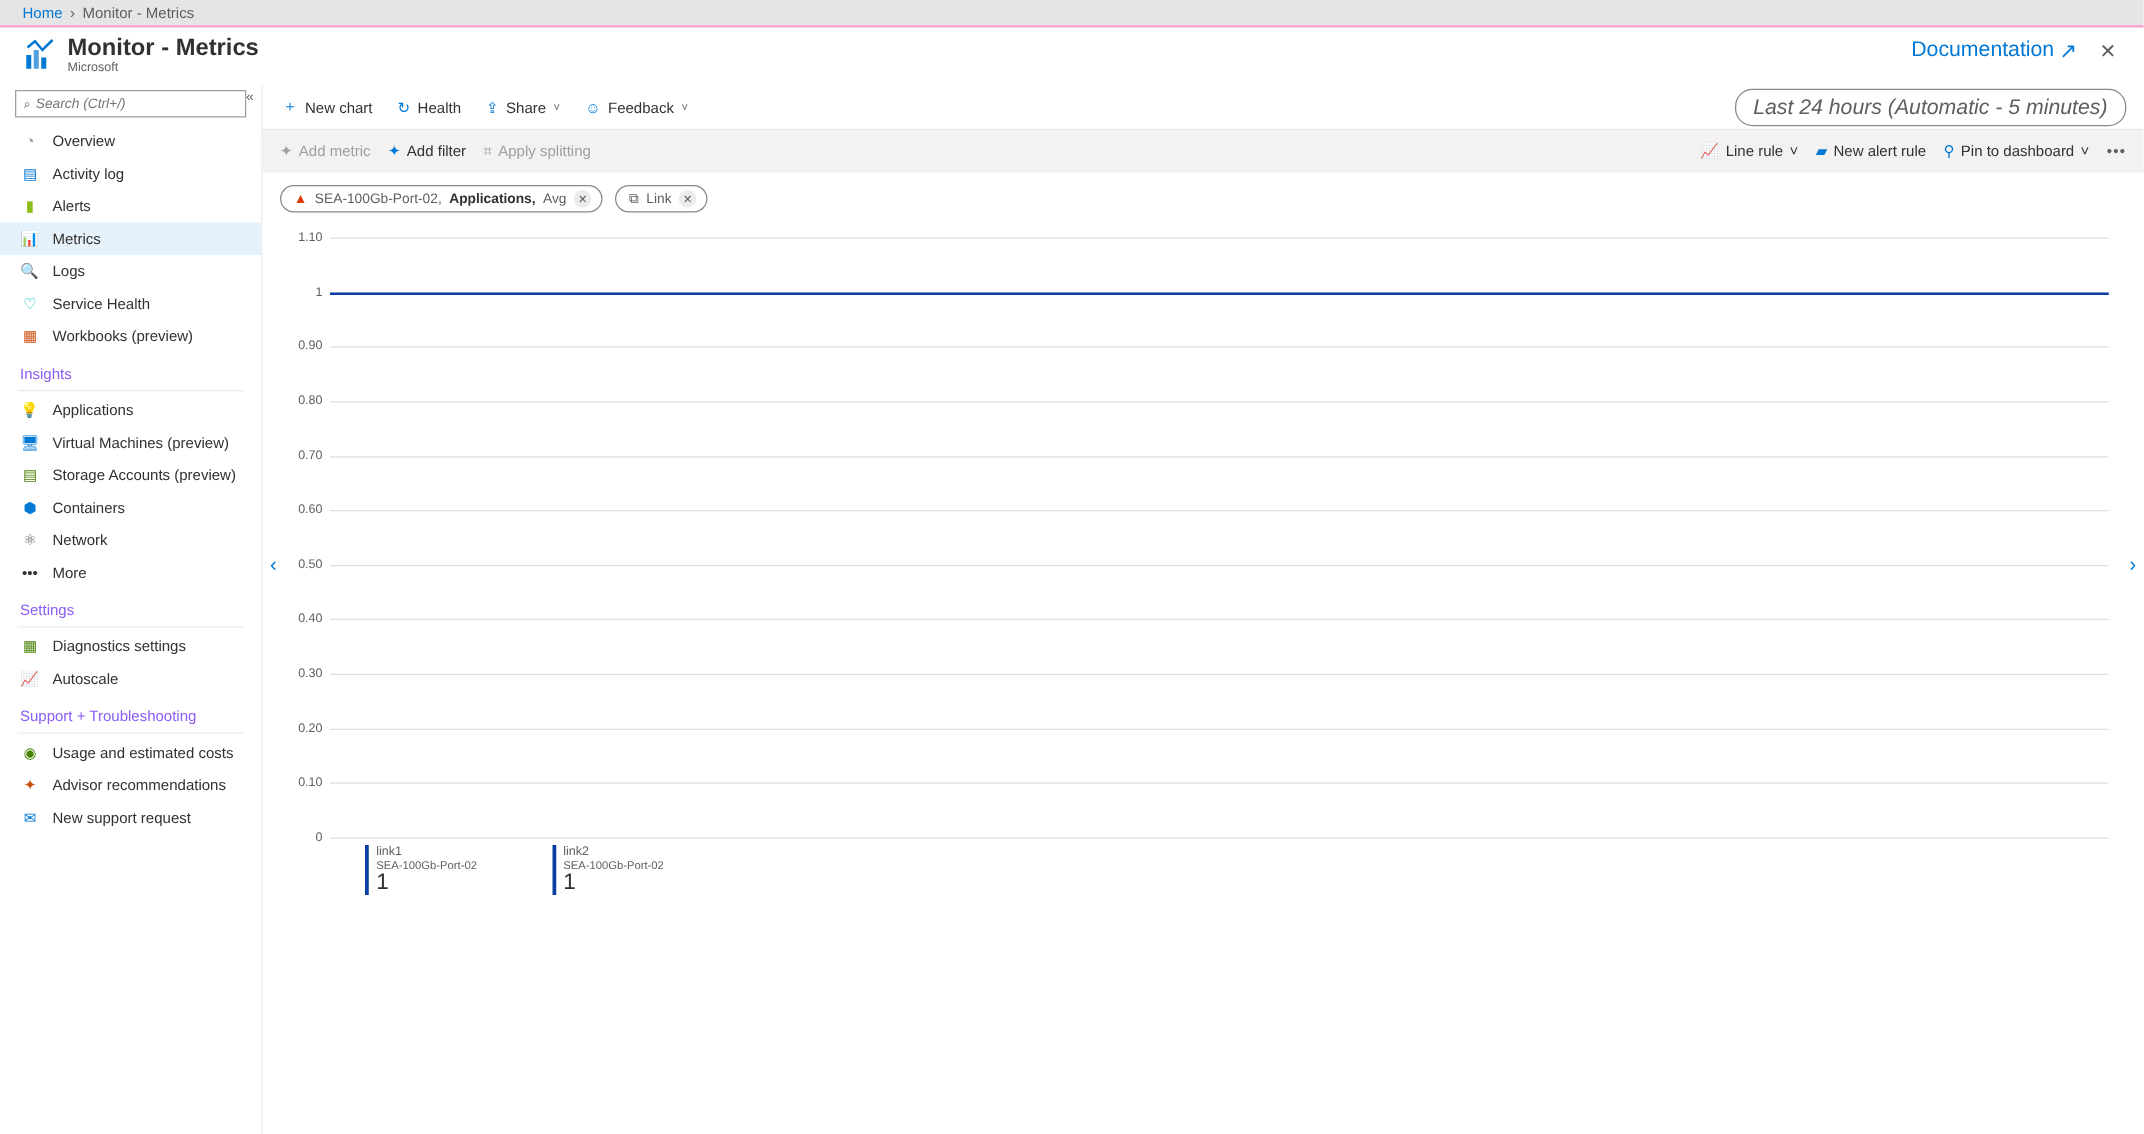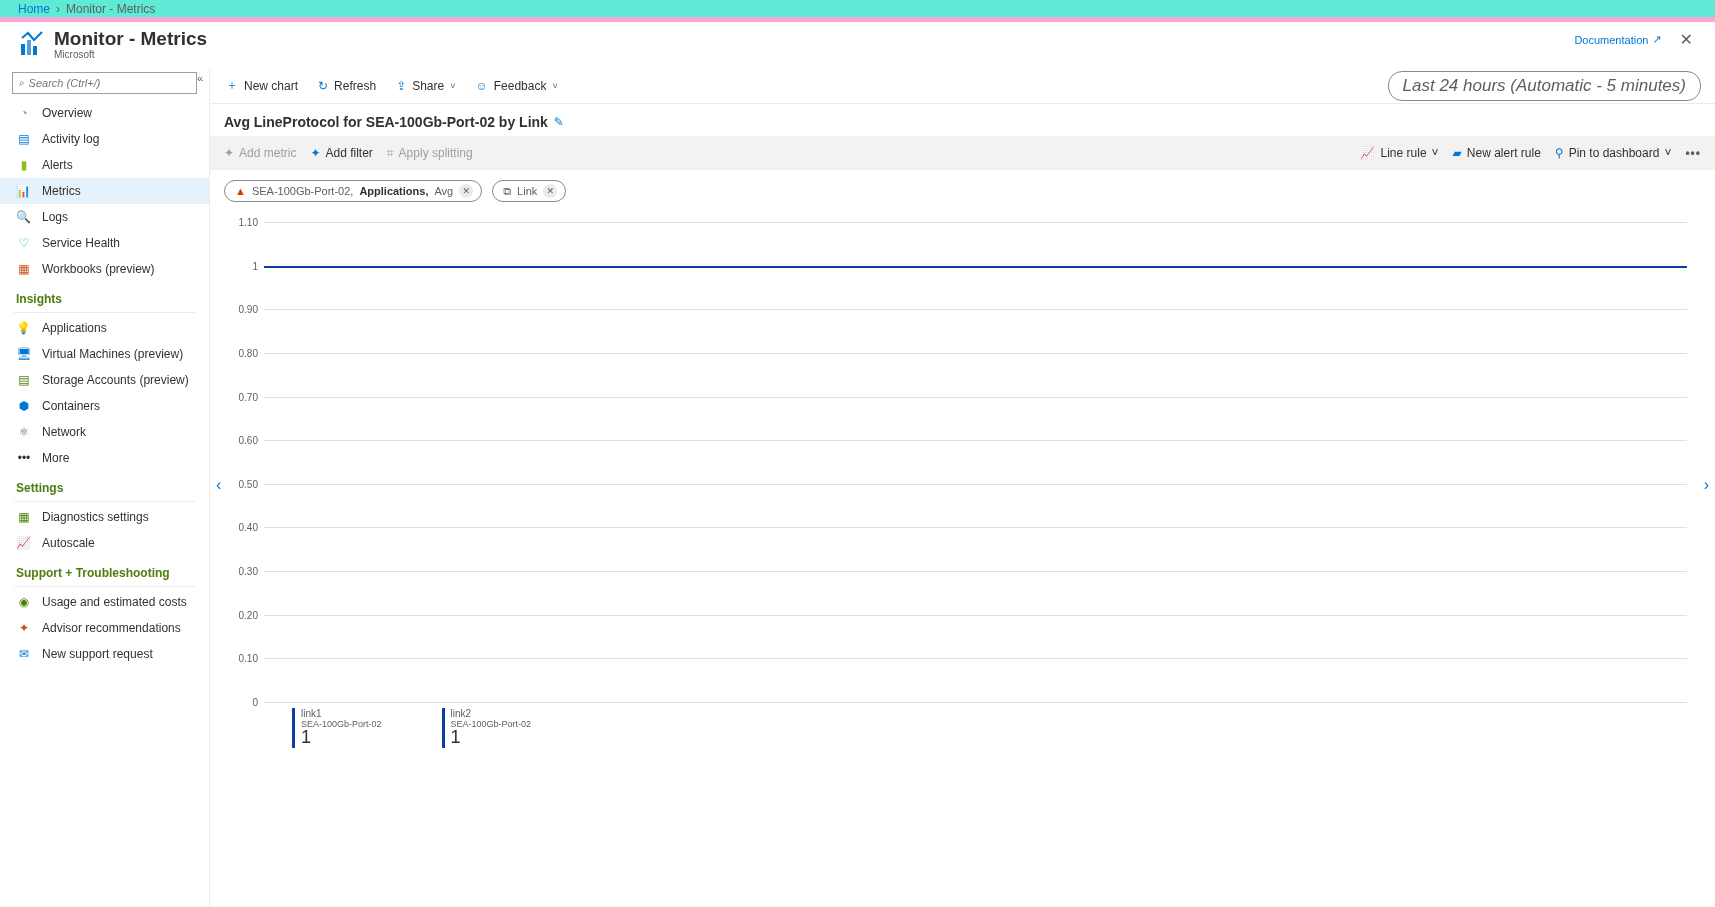--- a/index.html
+++ b/index.html
@@ -1,42 +1,42 @@
 <!DOCTYPE html>
 <html><head>
 <meta charset="utf-8">
 <style>
 * { margin: 0; padding: 0; box-sizing: border-box; }
 body { font-family: "Segoe UI", Arial, sans-serif; font-size: 12px; color: #323130; background: #fff; width: 1715px; height: 907px; overflow: hidden; }
 
 
-.breadcrumb { height: 22px; display: flex; align-items: center; padding: 0 18px; font-size: 12px; background: #5eead4; border-bottom: 5px solid #f9a8d4; }
+.breadcrumb { height: 22px; display: flex; align-items: center; padding: 0 18px; font-size: 12px; background: #e5e5e5; border-bottom: 2px solid #f9a8d4; }
 .breadcrumb a { color: #0078d4; text-decoration: none; }
 .breadcrumb .sep { margin: 0 6px; color: #605e5c; }
 .breadcrumb .current { color: #605e5c; }
 
 
 .page-header { display: flex; align-items: flex-start; padding: 6px 18px 8px 18px; position: relative; }
 .header-icon { width: 28px; height: 28px; margin-right: 8px; margin-top: 2px; }
 .title-block .title { font-size: 19px; font-weight: 600; color: #323130; }
 .title-block .subtitle { font-size: 10px; color: #605e5c; margin-top: -1px; }
 .header-right { position: absolute; right: 18px; top: 8px; display: flex; align-items: center; gap: 14px; }
-.header-right a { color: #0078d4; text-decoration: none; font-size: 11px; display: inline-flex; align-items: flex-end; gap: 4px; }
+.header-right a { color: #0078d4; text-decoration: none; font-size: 17px; display: inline-flex; align-items: flex-start; gap: 4px; }
 .close-x { font-size: 16px; color: #605e5c; cursor: pointer; padding: 0 4px; }
 
 
 .workspace { display: flex; height: calc(907px - 22px - 44px); }
 
 
 .sidebar { width: 210px; border-right: 1px solid #edebe9; background: #fff; overflow-y: auto; flex-shrink: 0; position: relative; }
 .collapse-btn { position: absolute; right: 6px; top: 4px; color: #605e5c; font-size: 11px; cursor: pointer; }
 .search-wrap { padding: 4px 12px 6px 12px; }
 .search-box { display: flex; align-items: center; border: 1px solid #a19f9d; height: 22px; padding: 0 6px; }
 .search-box input { border: none; outline: none; font-size: 11px; font-style: italic; flex: 1; color: #605e5c; background: transparent; }
-.nav-group-title { font-size: 12px; color: #4d7c0f; padding: 10px 16px 4px 16px; font-weight: bold; }
+.nav-group-title { font-size: 12px; color: #8b5cf6; padding: 10px 16px 4px 16px; }
 .nav-divider { border-bottom: 1px solid #edebe9; margin: 2px 14px; }
 .nav-item { display: flex; align-items: center; padding: 5px 16px; gap: 10px; cursor: pointer; font-size: 12px; color: #323130; }
 .nav-item.active { background: #e5f1fb; }
 .nav-icon { width: 16px; height: 16px; display: inline-flex; align-items: center; justify-content: center; font-size: 12px; flex-shrink: 0; }
 
 
 .content { flex: 1; border-left: none; position: relative; }
 .toolbar { height: 36px; border-bottom: 1px solid #edebe9; display: flex; align-items: center; padding: 0 14px; gap: 16px; }
 .tool-btn { display: inline-flex; align-items: center; gap: 6px; font-size: 12px; color: #323130; cursor: pointer; padding: 4px 2px; }
 .tool-btn .chev { font-size: 9px; color: #605e5c; }
@@ -212,39 +212,35 @@
   </div>
 
   <div class="content">
     <div class="toolbar">
       <span class="tool-btn">
         <span style="color:#0078d4;">＋</span>
         <span>New chart</span>
       </span>
       <span class="tool-btn">
         <span style="color:#0078d4;">↻</span>
-        <span>Refresh</span>
+        <span>Health</span>
       </span>
       <span class="tool-btn">
         <span style="color:#0078d4;">⇪</span>
         <span>Share</span>
         <span class="chev">˅</span>
       </span>
       <span class="tool-btn">
         <span style="color:#0078d4;">☺</span>
         <span>Feedback</span>
         <span class="chev">˅</span>
       </span>
       <span class="time-range-btn">Last 24 hours (Automatic - 5 minutes)</span>
     </div>
 
-    <div class="chart-title-row">
-      <span class="chart-title">Avg LineProtocol for SEA-100Gb-Port-02 by Link</span>
-      <span class="edit-icon">✎</span>
-    </div>
 
     <div class="chart-toolbar">
       <span class="ct-btn disabled">
         <span>✦</span>
         <span>Add metric</span>
       </span>
       <span class="ct-btn">
         <span style="color:#0078d4;">✦</span>
         <span>Add filter</span>
       </span>

